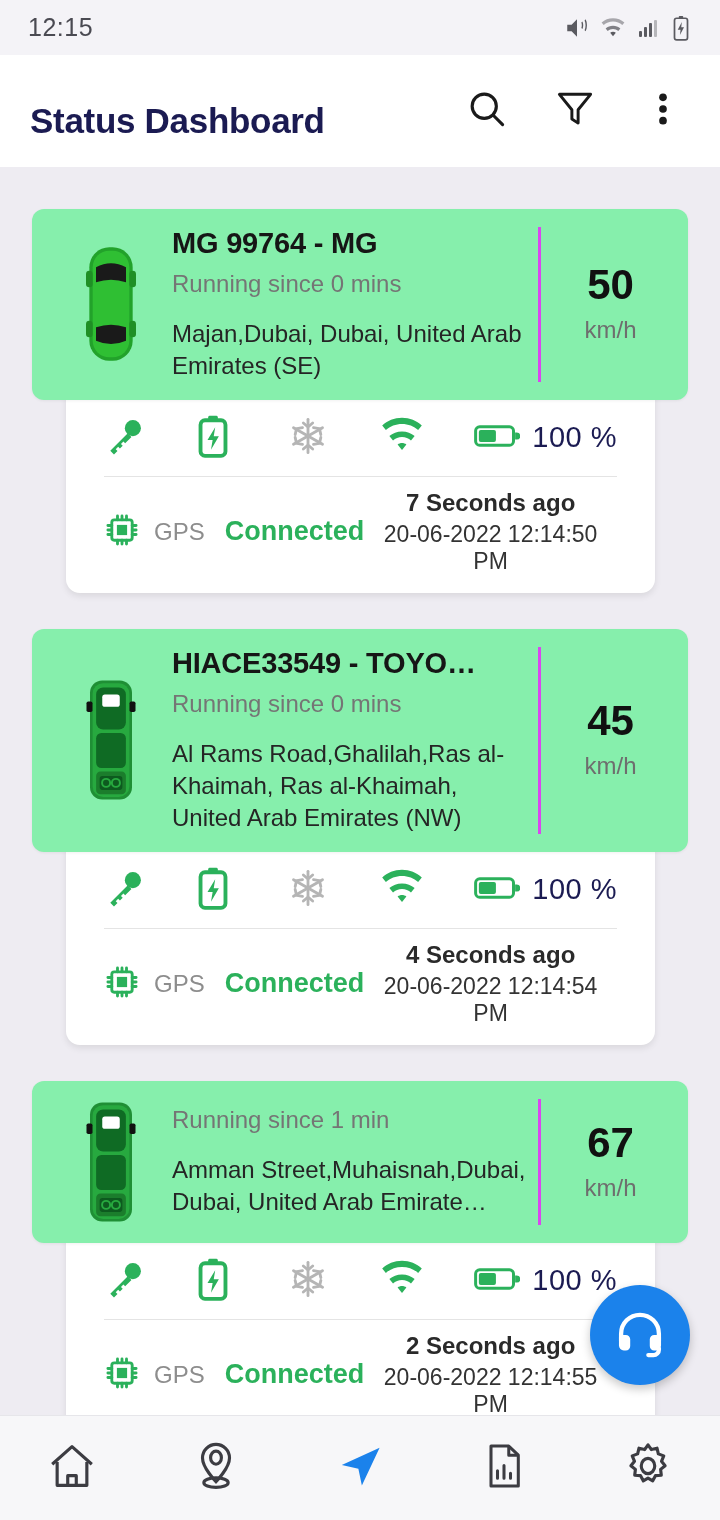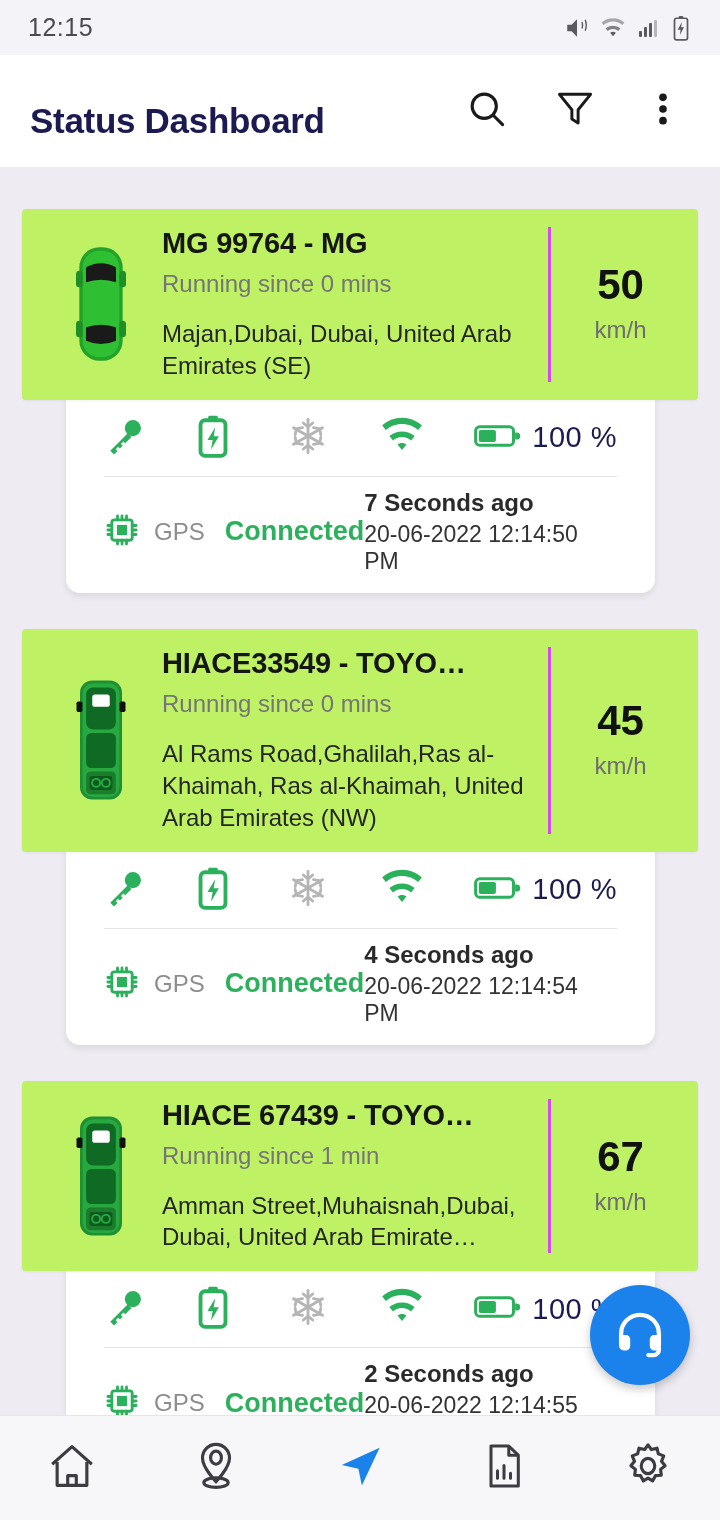--- a/index.html
+++ b/index.html
@@ -51,23 +51,23 @@
     height:1248px;
     background:#eeecf2;
     padding-top:42px;
     overflow:hidden;
   }
 
   
   .vcard{ position:relative; margin-bottom:0; }
 
   .vcard-top{
-    margin:0 22px;
-    background:#bef264;
-    border-radius:4px;
+    margin:0 32px;
+    background:#86efac;
+    border-radius:12px;
     display:flex; align-items:center;
     padding:18px 8px 18px 18px;
     position:relative; z-index:2;
     box-shadow:0 1px 3px rgba(0,0,0,.06);
   }
   .v-icon{
     width:122px; flex:0 0 122px;
     display:flex; align-items:center; justify-content:center;
   }
   .v-info{ flex:1 1 auto; min-width:0; padding-right:10px; }
@@ -110,21 +110,21 @@
 
   .divider{ height:1px; background:#e4e4e4; margin:0 16px; }
 
   .gps-row{
     display:flex; align-items:center;
     padding:12px 16px 6px 16px;
   }
   .gps-left{ display:flex; align-items:center; gap:14px; }
   .gps-label{ font-size:24px; color:#8d8d8d; }
   .gps-state{ font-size:27px; color:#2bb15b; font-weight:bold; margin-left:6px; }
-  .gps-right{ margin-left:auto; text-align:left; }
+  .gps-right{ margin-left:auto; text-align:center; }
   .gps-ago{ font-size:24px; color:#2a2a2a; font-weight:bold; }
   .gps-ts{ font-size:23px; color:#333; margin-top:4px; }
 
   .gap{ height:36px; }
 
   
   .fab{
     position:absolute;
     right:30px; bottom:30px;
     width:100px; height:100px;
@@ -428,21 +428,20 @@
           <rect x="4" y="14" width="3.4" height="6" rx="1" fill="#111"></rect>
           <rect x="28.6" y="14" width="3.4" height="6" rx="1" fill="#111"></rect>
           <rect x="9.5" y="32" width="17" height="20" rx="3" fill="#0f6b24"></rect>
           <rect x="9.5" y="54" width="17" height="13" rx="2.5" fill="#1b7d2c"></rect>
           <rect x="11.5" y="56.5" width="13" height="8" rx="1.6" fill="#0d5a1f"></rect>
           <circle cx="15.2" cy="60.5" r="2.3" fill="none" stroke="#27a93f" stroke-width="1.1"></circle>
           <circle cx="20.8" cy="60.5" r="2.3" fill="none" stroke="#27a93f" stroke-width="1.1"></circle>
         </svg>
       </div>
       <div class="v-info">
-        <div class="v-name">HIACE 67439 - TOYO…</div>
         <div class="v-running">Running since 1 min</div>
         <div class="v-address">Amman Street,Muhaisnah,Dubai, Dubai, United Arab Emirate…</div>
       </div>
       <div class="v-speedwrap">
         <div class="v-speed">67</div>
         <div class="v-unit">km/h</div>
       </div>
     </div>
     <div class="vcard-bottom">
       <div class="status-icons">

